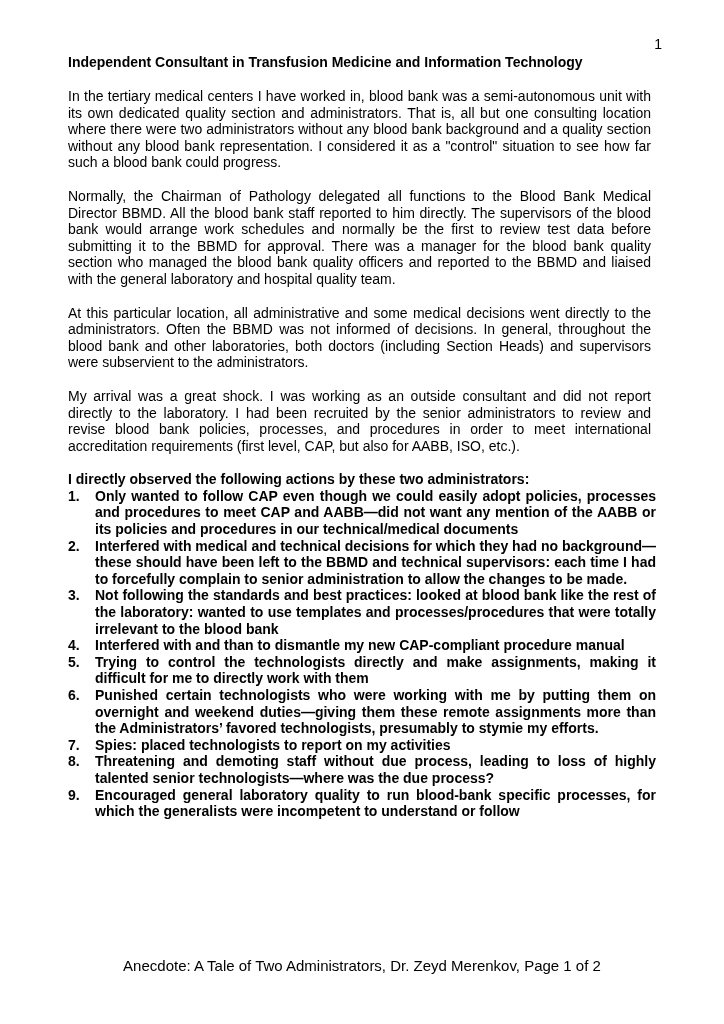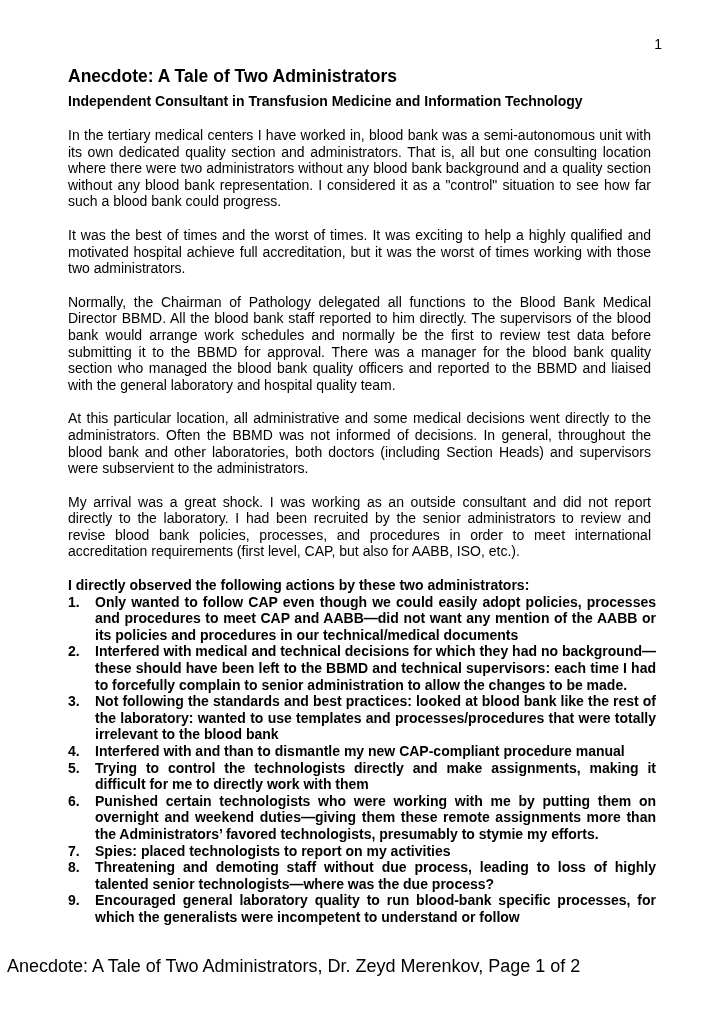--- a/index.html
+++ b/index.html
@@ -51,37 +51,35 @@
   }
   .list-intro { text-align: left; }
   .list-item { display: flex; }
   .list-item .num { flex: 0 0 27px; }
   .list-item .txt { flex: 1 1 auto; text-align: justify; }
   .footer {
     position: absolute;
     left: 0;
     right: 0;
     top: 958px;
-    font-size: 18px;
+    text-align: center;
+    font-size: 15px;
     line-height: 16px;
-    margin-left: 7px;
   }
 </style>
 </head>
 <body>
 
 <div class="page">
 
   <div class="page-number">1</div>
 
-  <h1 class="title">Anecdote:  A Tale of Two Administrators</h1>
   <div class="author-line">Independent Consultant in Transfusion Medicine and Information Technology</div>
 
   <p class="body-para">In the tertiary medical centers I have worked in, blood bank was a semi-autonomous unit with its own dedicated quality section and administrators.  That is, all but one consulting location where there were two administrators without any blood bank background and a quality section without any blood bank representation.  I considered it as a "control" situation to see how far such a blood bank could progress.</p>
-  <p class="body-para">It was the best of times and the worst of times.  It was exciting to help a highly qualified and motivated hospital achieve full accreditation, but it was the worst of times working with those two administrators.</p>
   <p class="body-para">Normally, the Chairman of Pathology delegated all functions to the Blood Bank Medical Director BBMD.  All the blood bank staff reported to him directly.  The supervisors of the blood bank would arrange work schedules and normally be the first to review test data before submitting it to the BBMD for approval.   There was a manager for the blood bank quality section who managed the blood bank quality officers and reported to the BBMD and liaised with the general laboratory and hospital quality team.</p>
   <p class="body-para">At this particular location, all administrative and some medical decisions went directly to the administrators.  Often the BBMD was not informed of decisions.  In general, throughout the blood bank and other laboratories, both doctors (including Section Heads) and supervisors were subservient to the administrators.</p>
   <p class="body-para">My arrival was a great shock.  I was working as an outside consultant and did not report directly to the laboratory.  I had been recruited by the senior administrators to review and revise blood bank policies, processes, and procedures in order to meet international accreditation requirements (first level, CAP, but also for AABB, ISO, etc.).</p>
 
   <div class="list-block">
     <div class="list-intro">I directly observed the following actions by these two administrators:</div>
 
     <div class="list-item">
       <span class="num">1.</span>
       <span class="txt">Only wanted to follow CAP even though we could easily adopt policies, processes and procedures to meet CAP and AABB—did not want any mention of the AABB or its policies and procedures in our technical/medical documents</span>

